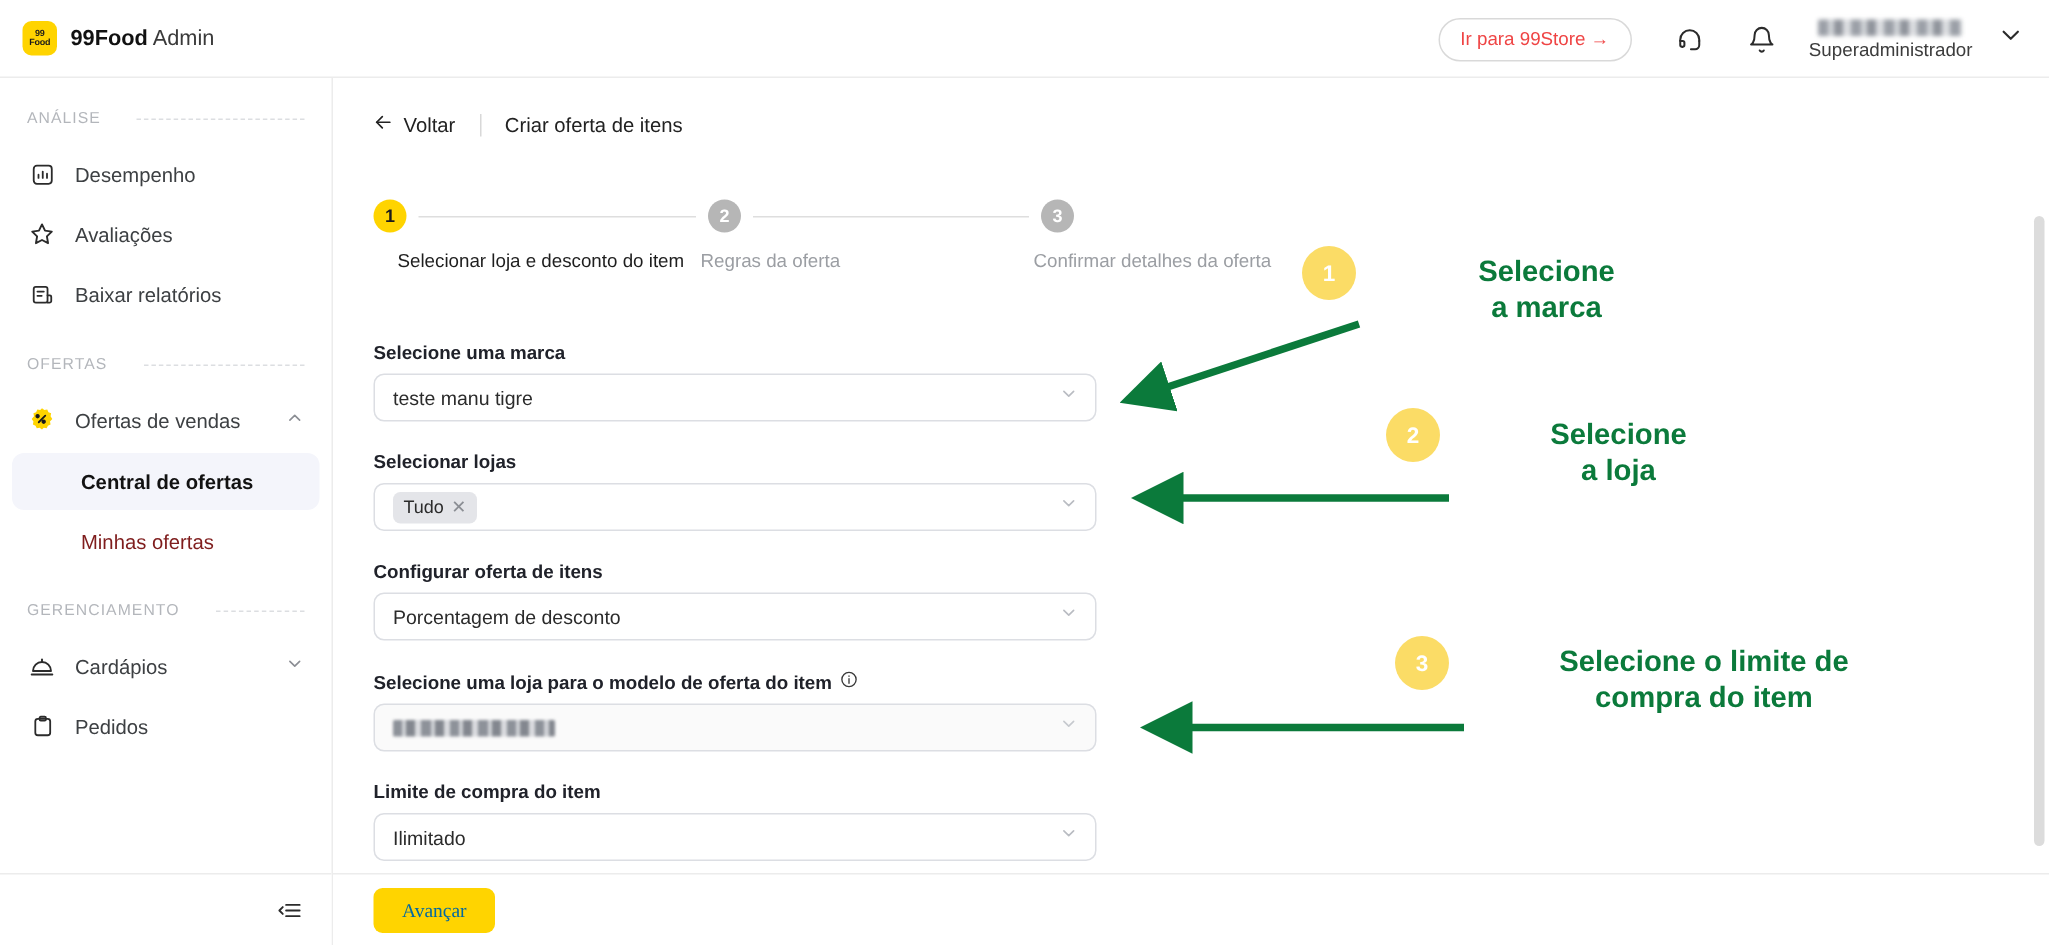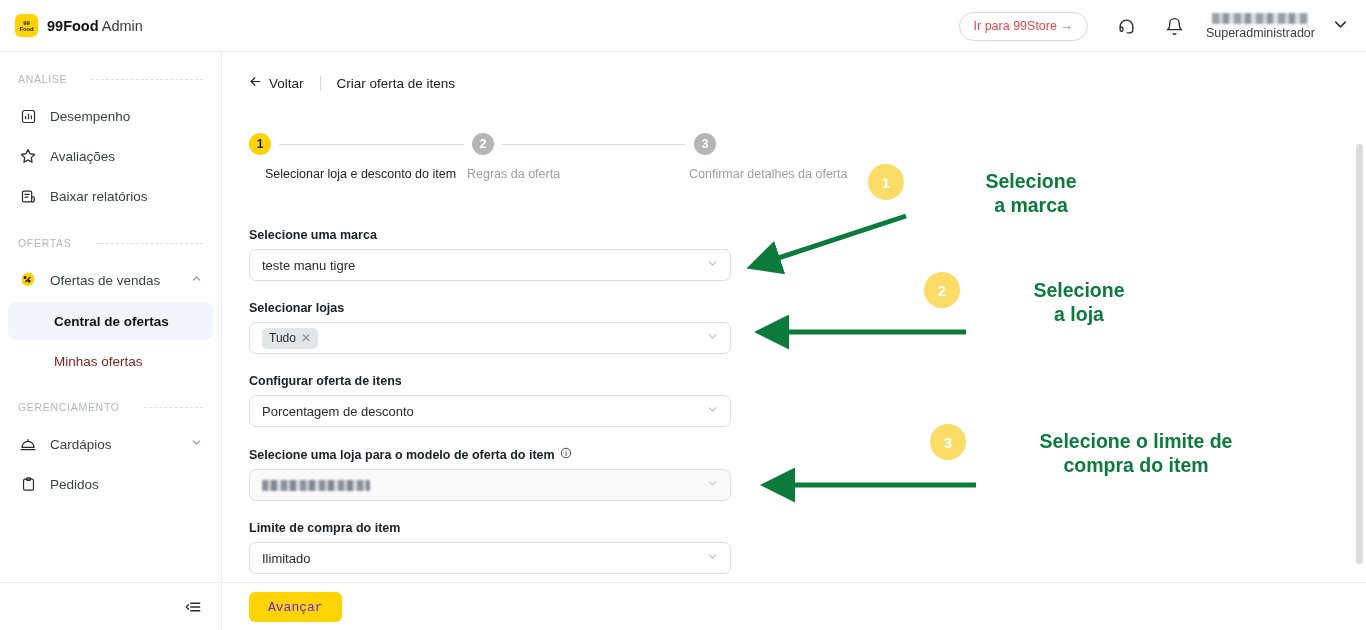--- a/index.html
+++ b/index.html
@@ -124,21 +124,21 @@
   }
   .chip .x { color: #8b8e94; font-size: 12px; cursor: pointer; }
 
   .footer-bar {
     position: absolute; left: 222px; bottom: 0; width: 1144px; height: 48px;
     background: #fff; border-top: 1px solid #ececec;
   }
   .adv-btn {
     position: absolute; left: 27px; top: 9px; height: 30px; padding: 0 19px;
     background: #FFD400; border: none; border-radius: 6px; cursor: pointer;
-    font-size: 13px; color: #6d28d9; font-family: Liberation Mono, monospace;
+    font-size: 13px; color: #0369a1; font-family: Liberation Serif, serif;
   }
 
   
   .scroll-track { position: absolute; right: 3px; top: 92px; width: 7px; height: 440px; }
   .scroll-thumb { width: 7px; height: 420px; border-radius: 4px; background: #dcdcdc; }
 
   
   .anno-layer { position: absolute; left: 0; top: 0; width: 1366px; height: 630px; pointer-events: none; }
   .anno-badge {
     position: absolute; width: 36px; height: 36px; border-radius: 50%;

